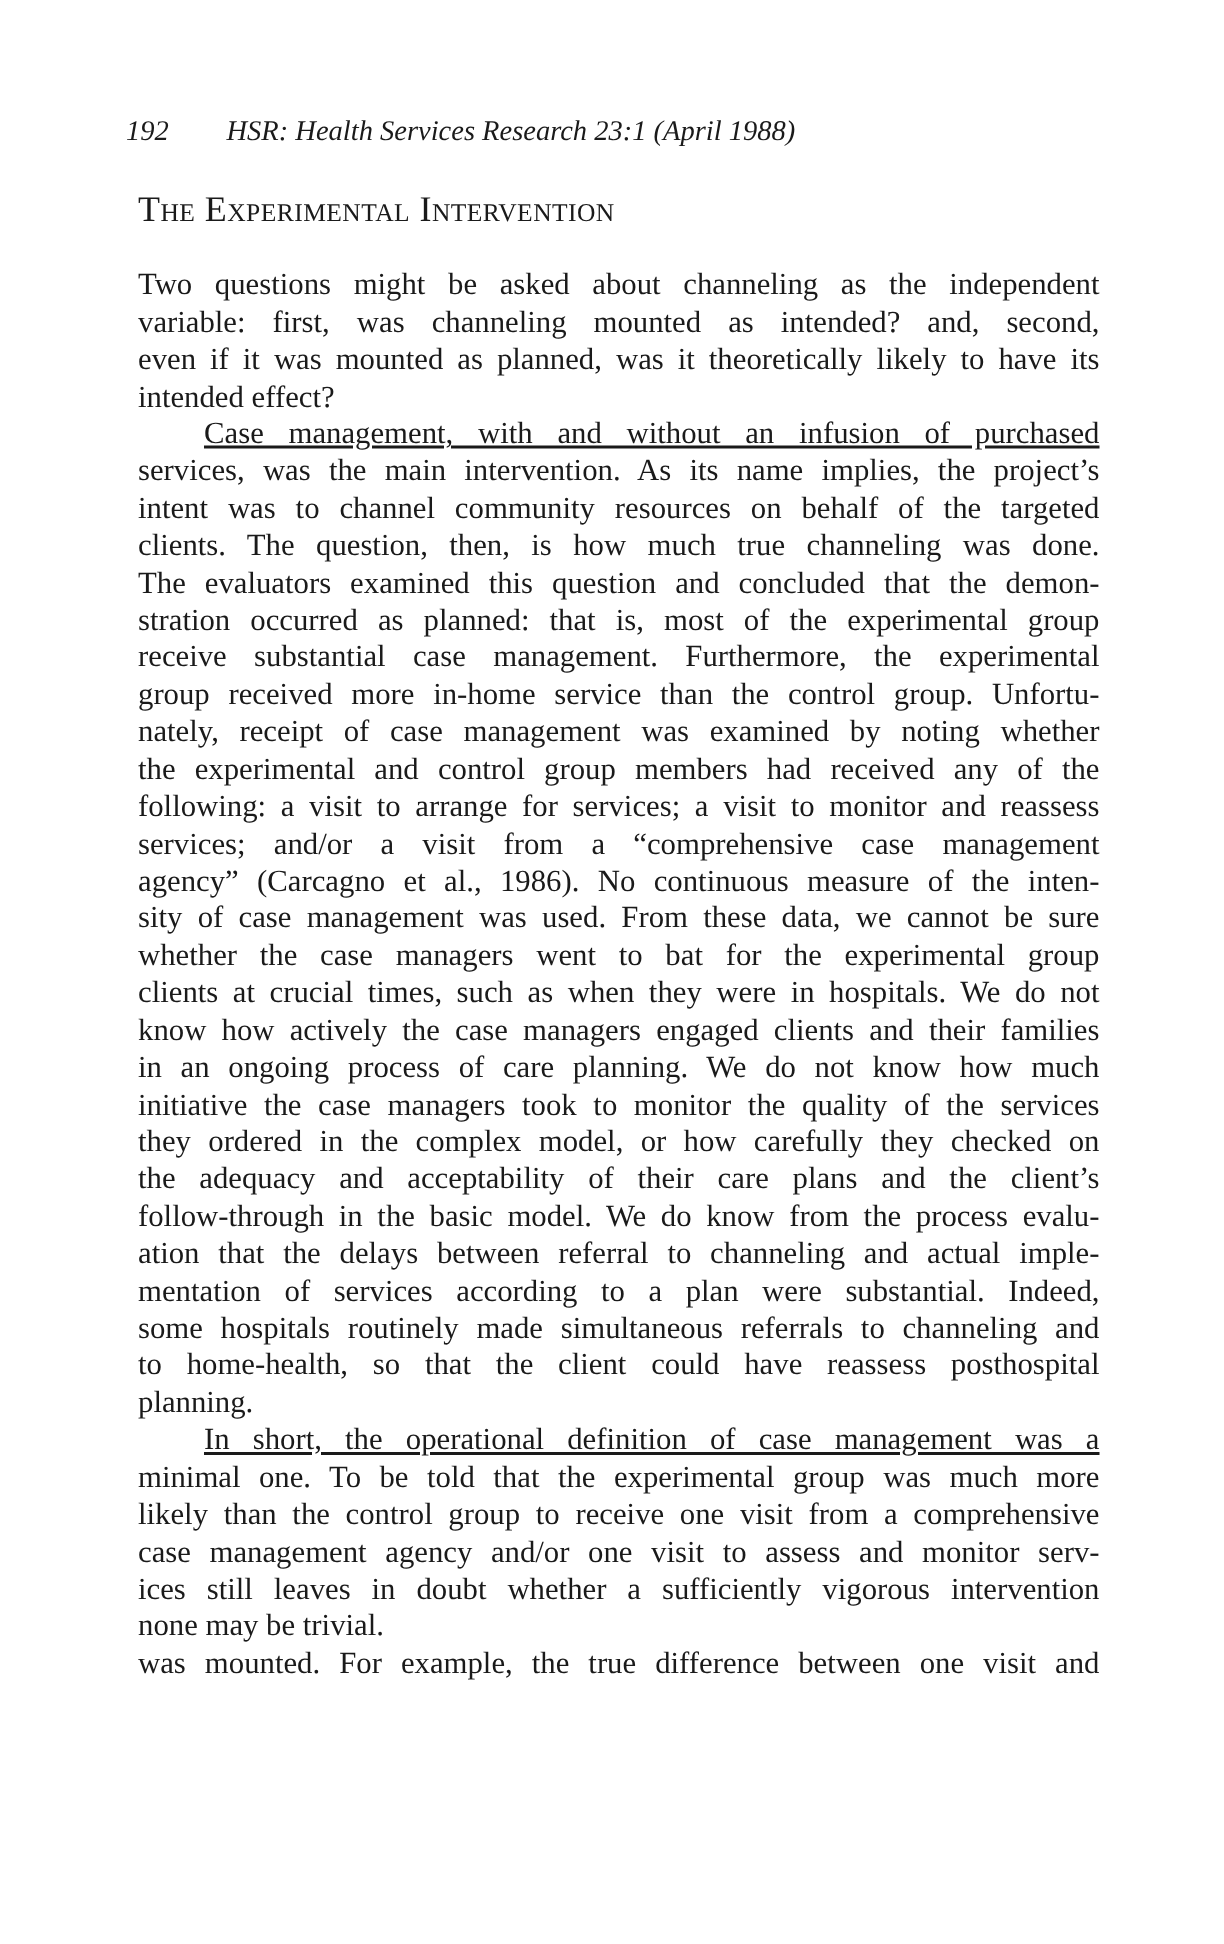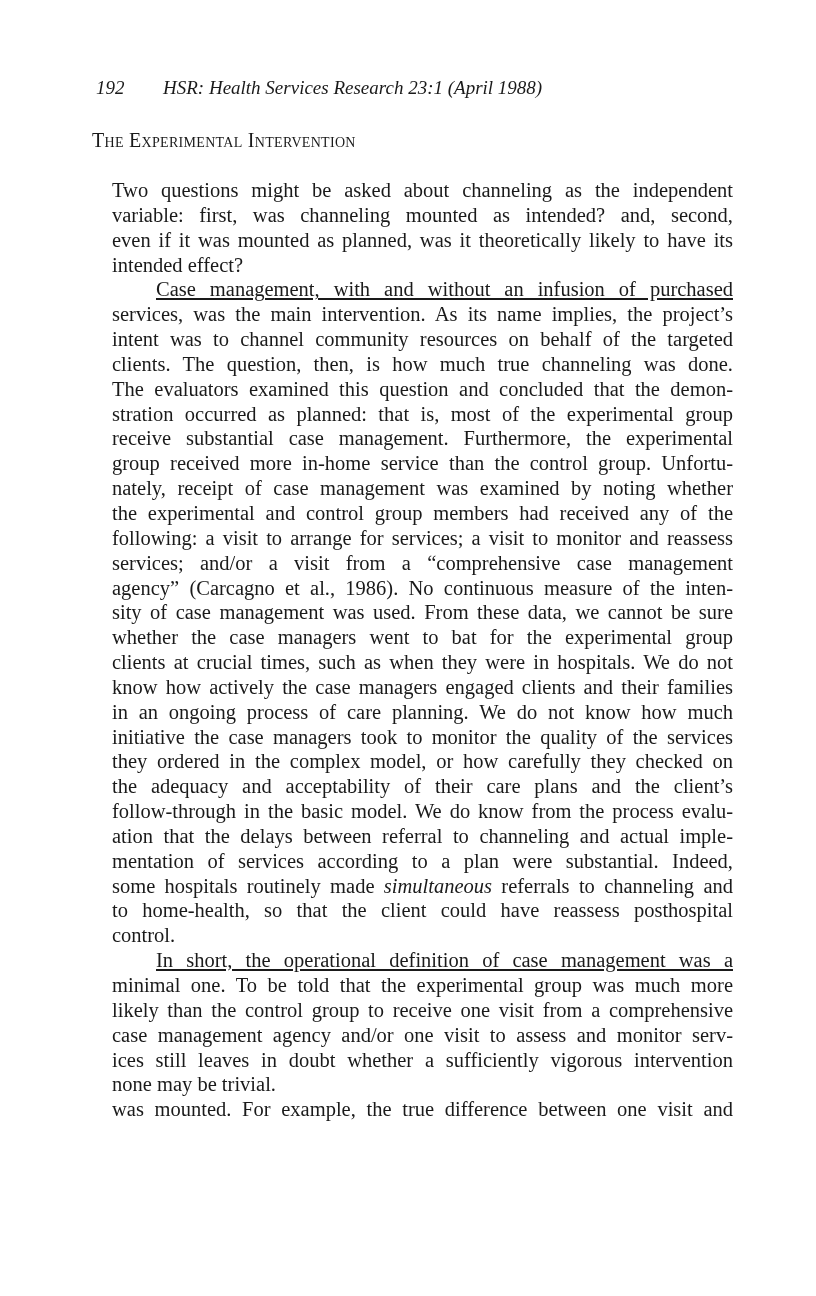--- a/index.html
+++ b/index.html
@@ -10,37 +10,37 @@
     body {
       width: 816px;
       height: 1296px;
       position: relative;
       overflow: hidden;
       font-family: "Liberation Serif", "DejaVu Serif", serif;
       color: #1a1a1a;
     }
     .running-head {
       position: absolute;
-      left: 96px;
+      left: 84px;
       top: 76px;
       width: 640px;
       font-style: italic;
       font-size: 19px;
       line-height: 24px;
       white-space: nowrap;
     }
     .running-head .page-num {
       display: inline-block;
       width: 67px;
     }
     .section-title {
       position: absolute;
       left: 92px;
       top: 126px;
-      font-size: 20px;
+      font-size: 24px;
       line-height: 28px;
       font-variant: small-caps;
       letter-spacing: 0.3px;
       white-space: nowrap;
       font-weight: normal;
       margin: 0;
     }
     .body-text {
       position: absolute;
       left: 92px;
@@ -48,31 +48,29 @@
       width: 641px;
       font-size: 20.5px;
       line-height: 24.85px;
     }
     .line {
       display: block;
       height: 24.85px;
       white-space: nowrap;
       text-align: justify;
       text-align-last: justify;
-      margin-left: 20px;
     }
     .line.last {
       text-align-last: left;
     }
     .line.indent {
       padding-left: 44px;
       text-decoration: underline;
     }
     .emph {
-      font-style: italic;
     }
   </style>
 </head>
 <body>
 
 <div class="running-head">
   <span class="page-num">192</span><span>HSR: Health Services Research 23:1 (April 1988)</span>
 </div>
 
 <h2 class="section-title">The Experimental Intervention</h2>
@@ -106,21 +104,21 @@
     <span class="line">know how actively the case managers engaged clients and their families</span>
     <span class="line">in an ongoing process of care planning. We do not know how much</span>
     <span class="line">initiative the case managers took to monitor the quality of the services</span>
     <span class="line">they ordered in the complex model, or how carefully they checked on</span>
     <span class="line">the adequacy and acceptability of their care plans and the client’s</span>
     <span class="line">follow-through in the basic model. We do know from the process evalu-</span>
     <span class="line">ation that the delays between referral to channeling and actual imple-</span>
     <span class="line">mentation of services according to a plan were substantial. Indeed,</span>
     <span class="line"><span>some hospitals routinely made </span><span class="emph">simultaneous</span><span> referrals to channeling and</span></span>
     <span class="line">to home-health, so that the client could have reassess posthospital</span>
-    <span class="line last">control.</span>
+    <span class="line last">planning.</span>
   </div>
 
   <div>
     <span class="line indent">In short, the operational definition of case management was a</span>
     <span class="line">minimal one. To be told that the experimental group was much more</span>
     <span class="line">likely than the control group to receive one visit from a comprehensive</span>
     <span class="line">case management agency and/or one visit to assess and monitor serv-</span>
     <span class="line">ices still leaves in doubt whether a sufficiently vigorous intervention</span>
     <span class="line last">none may be trivial.</span>
     <span class="line">was mounted. For example, the true difference between one visit and</span>

